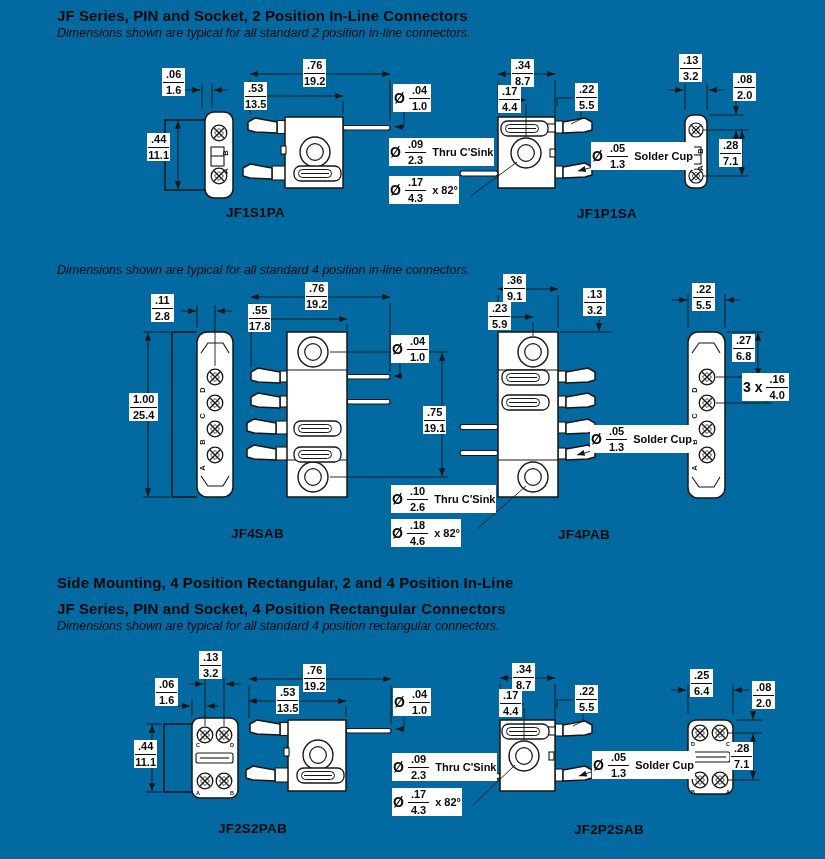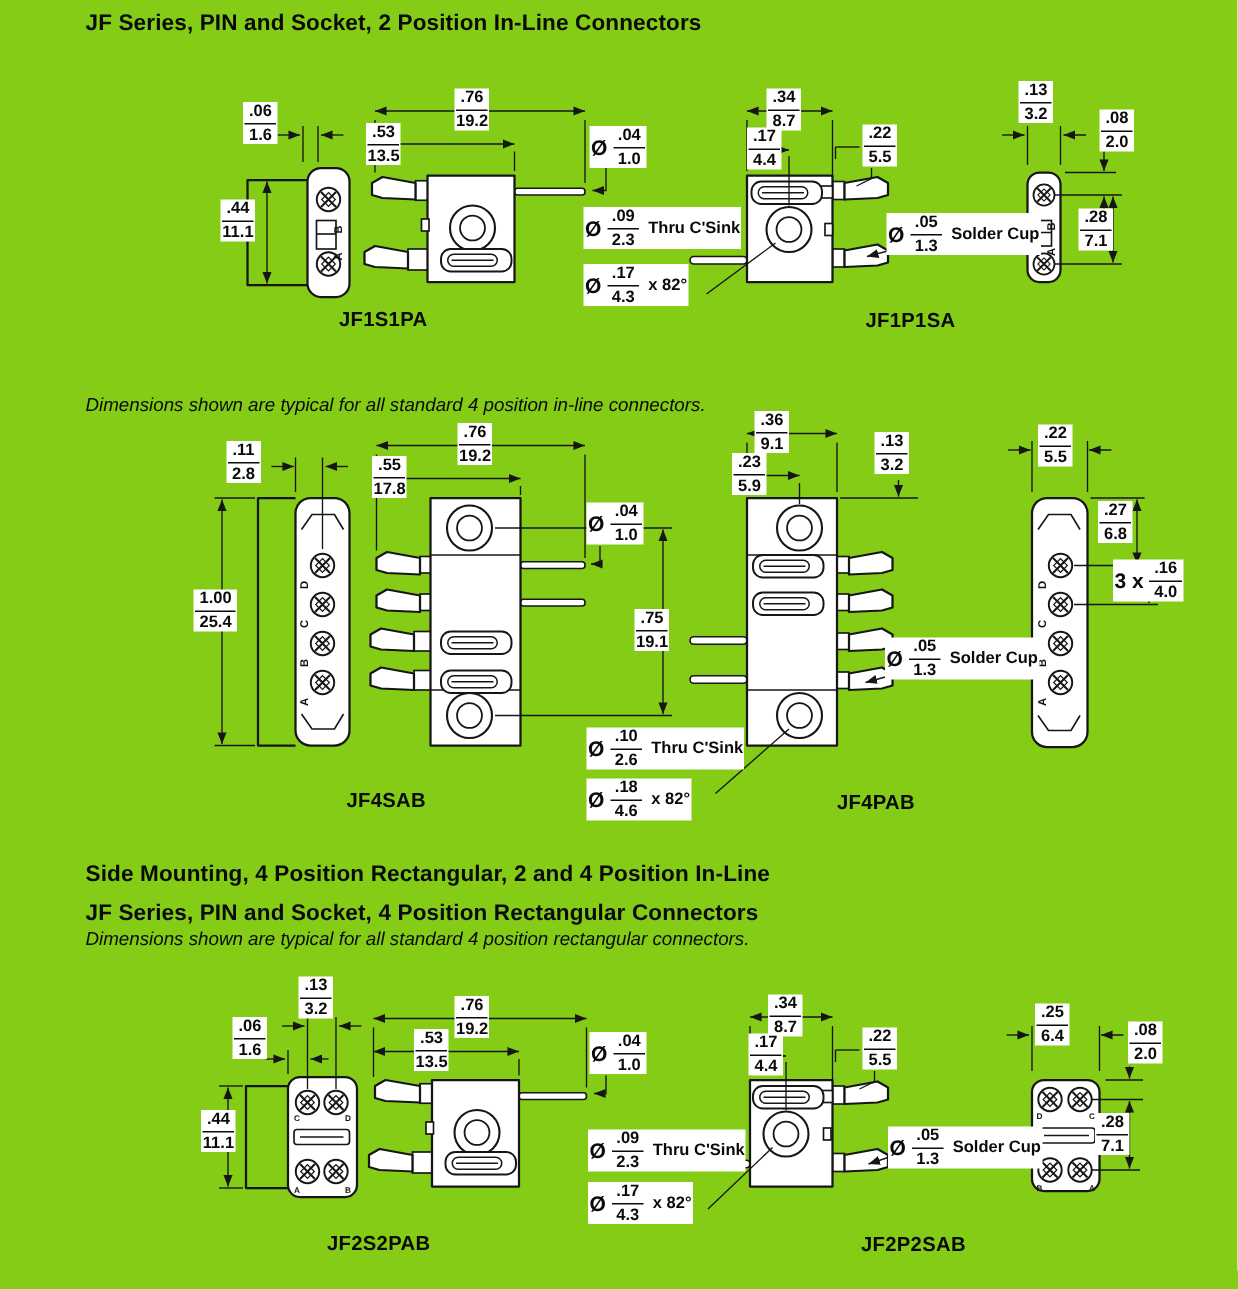--- a/index.html
+++ b/index.html
@@ -1,18 +1,18 @@
 <!DOCTYPE html>
 <html><head>
 <meta charset="utf-8">
 <style>
 *{margin:0;padding:0;box-sizing:border-box}
 html,body{background:#fff}
 body{width:825px;height:859px;font-family:"Liberation Sans","DejaVu Sans",sans-serif;color:#0a0a0a}
-.page{position:relative;width:825px;height:859px;background:#84cc16;overflow:hidden}
+.page{position:relative;width:825px;height:859px;background:#0369a1;overflow:hidden}
 svg.art{position:absolute;left:0;top:0}
 .t{position:absolute;font-size:15px;font-weight:bold;white-space:nowrap;letter-spacing:.1px;line-height:1.1}
 .sub{position:absolute;font-size:12.5px;font-style:italic;white-space:nowrap;line-height:1.1}
 .plabel{position:absolute;font-size:13.5px;font-weight:bold;white-space:nowrap;letter-spacing:.2px}
 .dim{position:absolute;display:flex;align-items:center;gap:4px;font-size:11px;font-weight:bold;background:#fff;padding:0 1px;white-space:nowrap;line-height:1}
 .dim .frac{display:inline-flex;flex-direction:column;align-items:center}
 .dim .fin{padding:1px 3px 2px;border-bottom:1.6px solid #0a0a0a}
 .dim .fmm{padding-top:2px}
 .dim .pre{font-size:14px}
 .dim .suf{font-size:11px;padding-left:2px}
@@ -323,20 +323,21 @@
     <line class="d" x1="749" y1="690" x2="734" y2="690" marker-end="url(#arr)"></line>
     <line class="d" x1="737" y1="720" x2="762" y2="720"></line>
     <line class="d" x1="728" y1="733" x2="762" y2="733"></line>
     <line class="d" x1="753" y1="711" x2="753" y2="719" marker-end="url(#arr)"></line>
     <line class="d" x1="753" y1="734" x2="753" y2="779" marker-start="url(#arr)" marker-end="url(#arr)"></line>
     <line class="d" x1="728" y1="780" x2="760" y2="780"></line>
   </g>
 </svg>
 
 <h2 class="t" style="left:57px;top:8px">JF Series, PIN and Socket, 2 Position In-Line Connectors</h2>
+<div class="sub" style="left:57px;top:27px">Dimensions shown are typical for all standard 2 position in-line connectors.</div>
 <div class="sub" style="left:57px;top:264px">Dimensions shown are typical for all standard 4 position in-line connectors.</div>
 <h2 class="t" style="left:57px;top:575px">Side Mounting, 4 Position Rectangular, 2 and 4 Position In-Line</h2>
 <h2 class="t" style="left:57px;top:601px">JF Series, PIN and Socket, 4 Position Rectangular Connectors</h2>
 <div class="sub" style="left:57px;top:620px">Dimensions shown are typical for all standard 4 position rectangular connectors.</div>
 
 <div class="plabel" style="left:226px;top:205px">JF1S1PA</div>
 <div class="plabel" style="left:577px;top:206px">JF1P1SA</div>
 <div class="plabel" style="left:231px;top:526px">JF4SAB</div>
 <div class="plabel" style="left:558px;top:527px">JF4PAB</div>
 <div class="plabel" style="left:218px;top:821px">JF2S2PAB</div>

